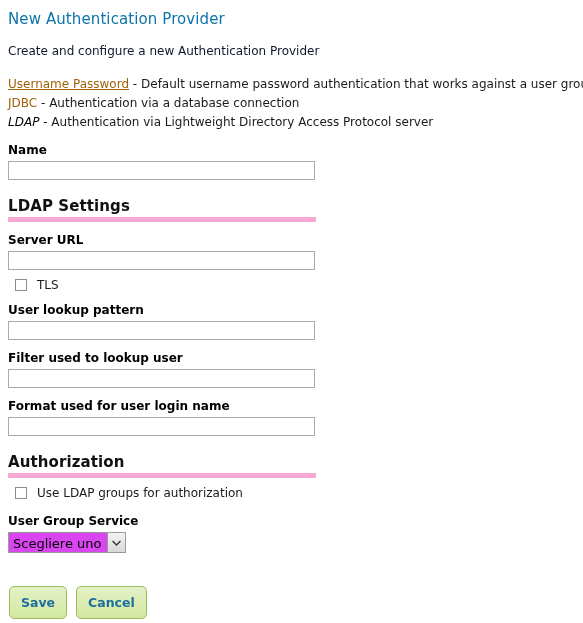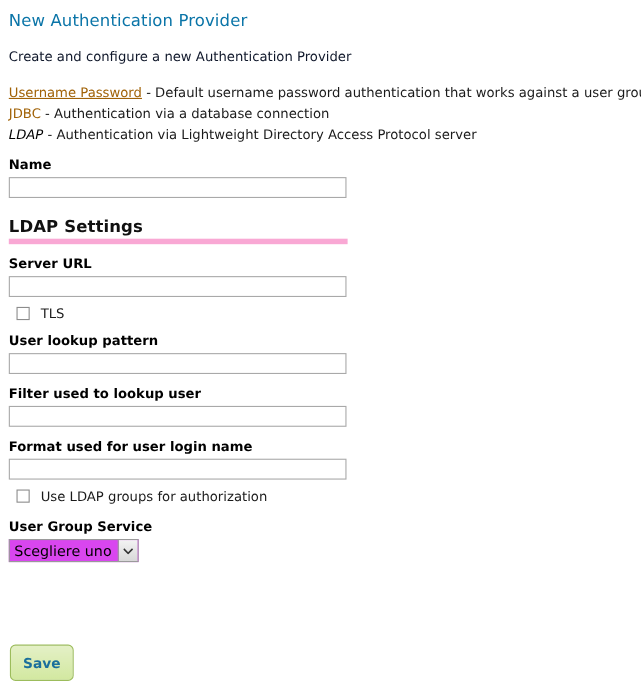--- a/index.html
+++ b/index.html
@@ -221,35 +221,39 @@
   <div class="field-block">
     <span class="field-label">Filter used to lookup user</span>
     <input class="text-input" type="text" value="" style="">
   </div>
 
   <div class="field-block">
     <span class="field-label">Format used for user login name</span>
     <input class="text-input" type="text" value="" style="">
   </div>
 
+  <div class="section-head">
+    <span class="section-title">Authorization</span>
+  </div>
 
   <div class="check-row">
     <span class="checkbox"></span>
     <span class="check-label">Use LDAP groups for authorization</span>
   </div>
 
   <div class="field-block" style="margin-top:14px;">
     <span class="field-label">User Group Service</span>
     <div class="select-wrap">
       <span class="select-value">Scegliere uno</span>
       <span class="select-arrow">
         <svg width="9" height="6" viewBox="0 0 9 6" aria-hidden="true">
             <path d="M0.5 1 L4.5 5 L8.5 1" fill="none" stroke="#333" stroke-width="1.4"></path>
           </svg>
       </span>
     </div>
   </div>
 
   <div class="buttons">
     <button class="btn" type="button">Save</button>
+    <button class="btn" type="button">Cancel</button>
   </div>
 
 </div>
 
 </body></html>

